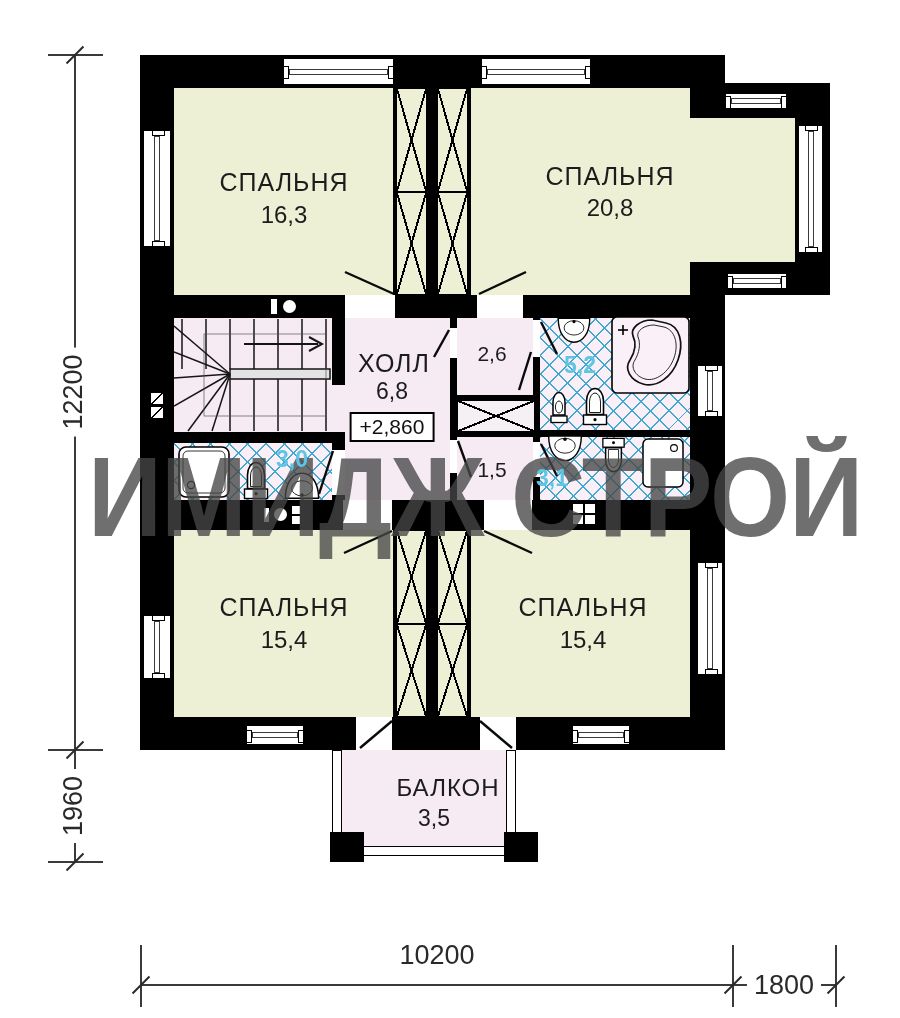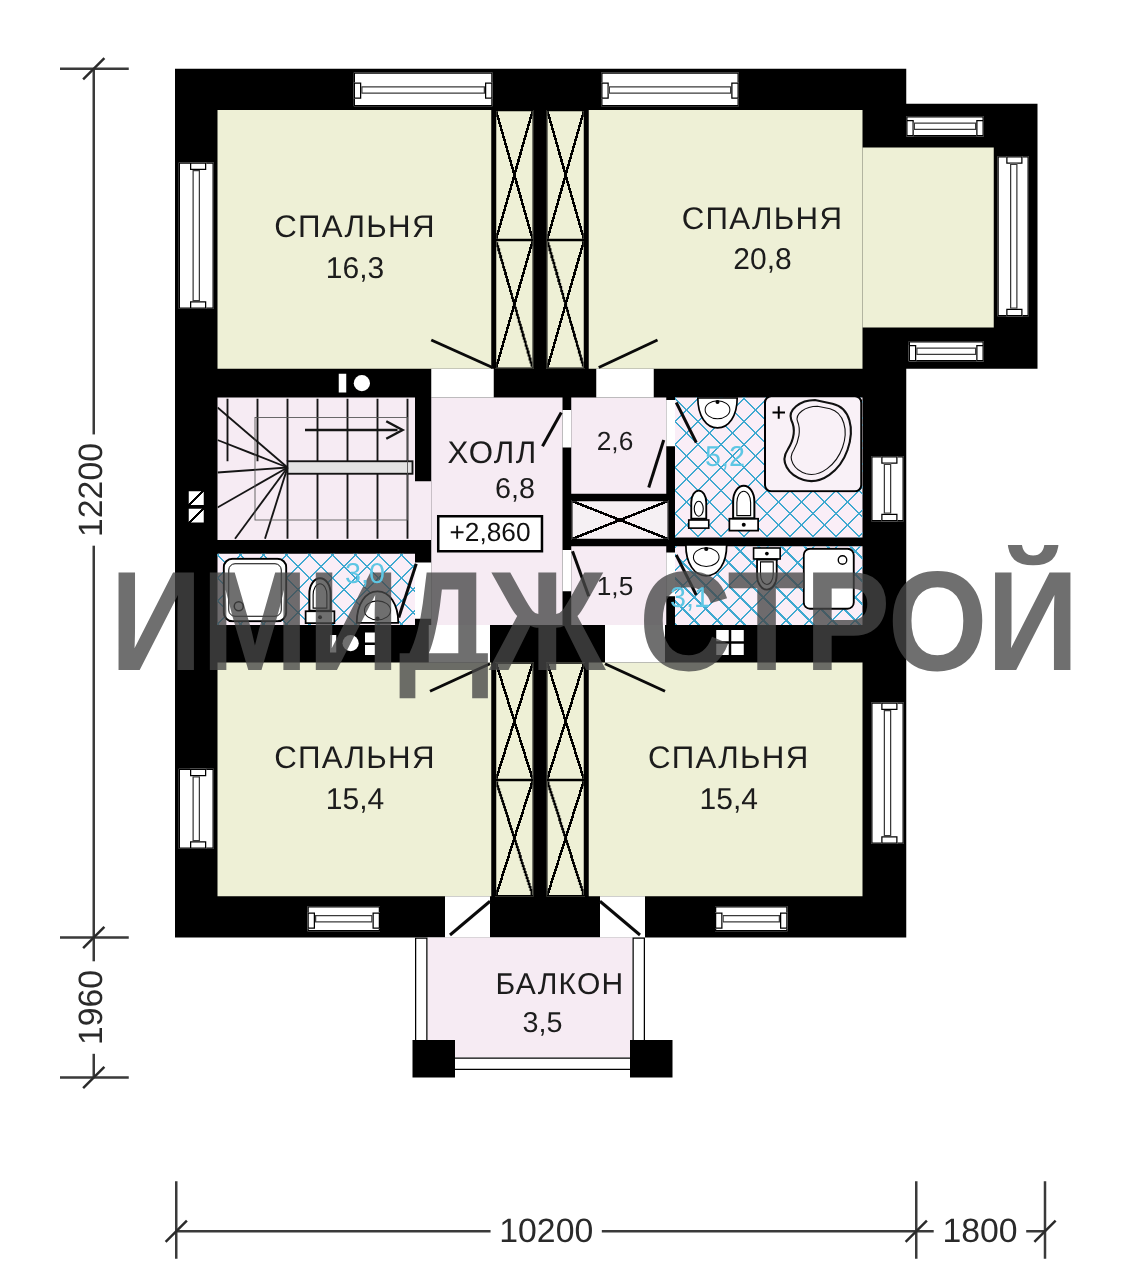--- a/index.html
+++ b/index.html
@@ -29,21 +29,21 @@
   .window.v .pane{top:5px;bottom:5px;left:50%;width:4px;margin-left:-3px}
   .window.h::before,.window.h::after{content:"";position:absolute;top:50%;margin-top:-5.5px;width:4px;height:11px;background:#fff;border:1px solid #000}
   .window.h::before{left:-1px}.window.h::after{right:-1px}
   .window.v::before,.window.v::after{content:"";position:absolute;left:50%;margin-left:-5.5px;height:4px;width:11px;background:#fff;border:1px solid #000}
   .window.v::before{top:-1px}.window.v::after{bottom:-1px}
   .fx{position:absolute}
   .lbl{position:absolute;transform:translate(-50%,-50%);white-space:nowrap;color:#1c1c1c;z-index:60}
   .lbl.name{font-size:25px;letter-spacing:1px}
   .lbl.area{font-size:24px}
   .lbl.small{font-size:21px}
-  .lbl.blue{font-size:23px;color:#5ec6e4;font-weight:normal}
+  .lbl.blue{font-size:23px;color:#5ec6e4;font-weight:bold}
   .elev-box{position:absolute;transform:translate(-50%,-50%);background:#fff;border:2px solid #000;
             padding:1px 8px;font-size:21px;color:#111;z-index:60;white-space:nowrap}
   .dim{position:absolute;transform:translate(-50%,-50%);background:#fff;font-size:27px;color:#2a2a2a;padding:0 7px;z-index:40;white-space:nowrap}
   .dim.vert{transform:translate(-50%,-50%) rotate(-90deg)}
   .dimline{position:absolute;background:#3a3a3a}
   .tick{position:absolute;width:24px;height:2px;background:#2a2a2a;transform:translate(-50%,-50%) rotate(-45deg)}
   .watermark{position:absolute;left:88px;top:436px;width:770px;height:118px;overflow:hidden;
              font-size:103px;font-weight:bold;line-height:112px;letter-spacing:-1px;
              color:rgba(70,70,70,0.78);white-space:nowrap;transform:scale(1,1.1);transform-origin:left top;z-index:50}
   .rail{position:absolute;background:#fff;border:1.5px solid #000;box-sizing:border-box}
@@ -265,21 +265,21 @@
   <div class="wall" style="left:330px;top:832px;width:34px;height:30px"></div>
   <div class="wall" style="left:504px;top:832px;width:34px;height:30px"></div>
 
   <div class="watermark">ИМИДЖ СТРОЙ</div>
 
   <div class="lbl name" style="left:284px;top:182px">СПАЛЬНЯ</div>
   <div class="lbl area" style="left:284px;top:215px">16,3</div>
   <div class="lbl name" style="left:610px;top:176px">СПАЛЬНЯ</div>
   <div class="lbl area" style="left:610px;top:208px">20,8</div>
   <div class="lbl name" style="left:394px;top:363px">ХОЛЛ</div>
-  <div class="lbl area" style="left:412px;top:391px;font-size:23px">6,8</div>
+  <div class="lbl area" style="left:392px;top:391px;font-size:23px">6,8</div>
   <div class="elev-box" style="left:392px;top:427px">+2,860</div>
   <div class="lbl small" style="left:492px;top:354px">2,6</div>
   <div class="lbl small" style="left:492px;top:470px">1,5</div>
   <div class="lbl blue" style="left:580px;top:365px">5,2</div>
   <div class="lbl blue" style="left:292px;top:459px">3,0</div>
   <div class="lbl blue" style="left:552px;top:478px">3,1</div>
   <div class="lbl name" style="left:284px;top:607px">СПАЛЬНЯ</div>
   <div class="lbl area" style="left:284px;top:640px">15,4</div>
   <div class="lbl name" style="left:583px;top:607px">СПАЛЬНЯ</div>
   <div class="lbl area" style="left:583px;top:640px">15,4</div>
@@ -297,16 +297,16 @@
   <div class="dim vert" style="left:73px;top:392px">12200</div>
   <div class="dim vert" style="left:73px;top:806px">1960</div>
 
   <div class="dimline" style="left:141px;top:984px;width:695px;height:2px"></div>
   <div class="dimline" style="left:140px;top:945px;width:2px;height:62px"></div>
   <div class="dimline" style="left:732px;top:945px;width:2px;height:62px"></div>
   <div class="dimline" style="left:835px;top:945px;width:2px;height:62px"></div>
   <div class="tick" style="left:141px;top:985px"></div>
   <div class="tick" style="left:733px;top:985px"></div>
   <div class="tick" style="left:836px;top:985px"></div>
-  <div class="dim" style="left:437px;top:985px">10200</div>
+  <div class="dim" style="left:437px;top:955px">10200</div>
   <div class="dim" style="left:784px;top:985px">1800</div>
 
 </div>
 
 </body></html>

